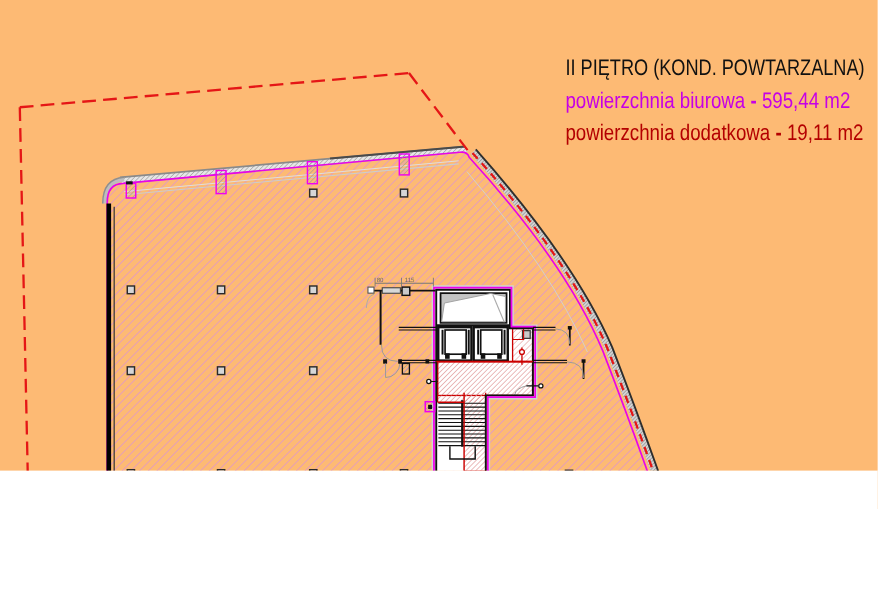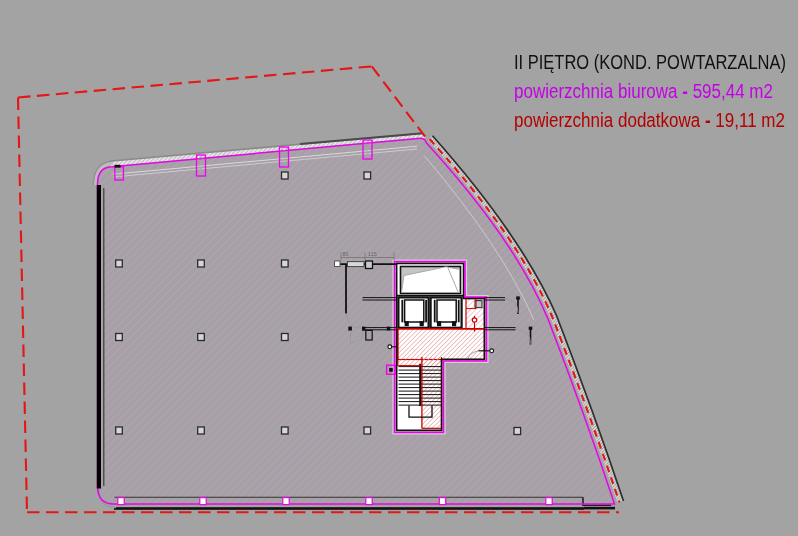--- a/index.html
+++ b/index.html
@@ -1,16 +1,16 @@
 <!DOCTYPE html>
 <html><head>
 <meta charset="utf-8">
 <style>
   html,body{margin:0;padding:0;background:#fff;}
-  #page{position:relative;width:798px;height:536px;overflow:hidden;background:#a3a3a3;
+  #page{position:relative;width:798px;height:428px;overflow:hidden;background:#fdba74;
         font-family:"Liberation Sans", sans-serif;}
 </style>
 </head>
 <body>
 <div id="page">
 <svg width="798" height="536" viewBox="0 0 798 536" xmlns="http://www.w3.org/2000/svg">
 <defs>
   <pattern id="ph" width="5.6" height="5.6" patternUnits="userSpaceOnUse" patternTransform="rotate(45)">
     <line x1="0" y1="0" x2="0" y2="5.6" stroke="#D98FD9" stroke-width="1.15"></line>
   </pattern>

